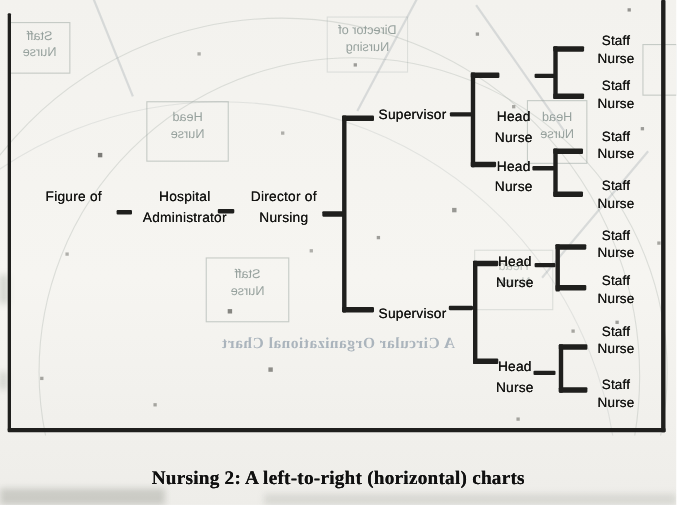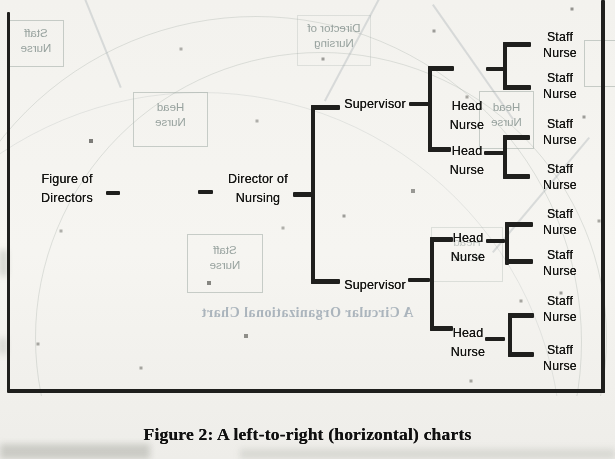--- a/index.html
+++ b/index.html
@@ -125,21 +125,24 @@
 
     <i class="ln" style="left:505px;top:222px;width:4px;height:43px;"></i>
     <i class="ln" style="left:505px;top:222px;width:28px;height:5px;"></i>
     <i class="ln" style="left:505px;top:259px;width:28px;height:5px;"></i>
     <i class="ln" style="left:508px;top:313px;width:4px;height:44px;"></i>
     <i class="ln" style="left:508px;top:313px;width:26px;height:5px;"></i>
     <i class="ln" style="left:508px;top:352px;width:26px;height:5px;"></i>
 
     <div class="lbl" style="left:34px;top:170px;width:66px;">
       <span>Figure of</span>
-      <span>Directors</span>
+    </div>
+    <div class="lbl" style="left:120px;top:170px;width:96px;">
+      <span>Hospital</span>
+      <span>Administrator</span>
     </div>
     <div class="lbl" style="left:220px;top:170px;width:76px;">
       <span>Director of</span>
       <span>Nursing</span>
     </div>
     <div class="lbl" style="left:341px;top:95px;width:68px;">
       <span>Supervisor</span>
     </div>
     <div class="lbl" style="left:341px;top:276px;width:68px;">
       <span>Supervisor</span>
@@ -187,17 +190,17 @@
     <div class="lbl sn" style="left:531px;top:293px;width:58px;">
       <span>Staff</span>
       <span>Nurse</span>
     </div>
     <div class="lbl sn" style="left:531px;top:342px;width:58px;">
       <span>Staff</span>
       <span>Nurse</span>
     </div>
   </div>
 
-  <div class="caption">Figure 2: A left-to-right (horizontal) charts</div>
+  <div class="caption">Nursing 2: A left-to-right (horizontal) charts</div>
 
   <div class="smudge" style="left:0;top:444px;width:150px;height:15px;background:rgba(122,126,115,.3);"></div>
   <div class="smudge" style="left:240px;top:449px;width:375px;height:10px;background:rgba(130,133,125,.2);"></div>
 </div>
 
 </body></html>

